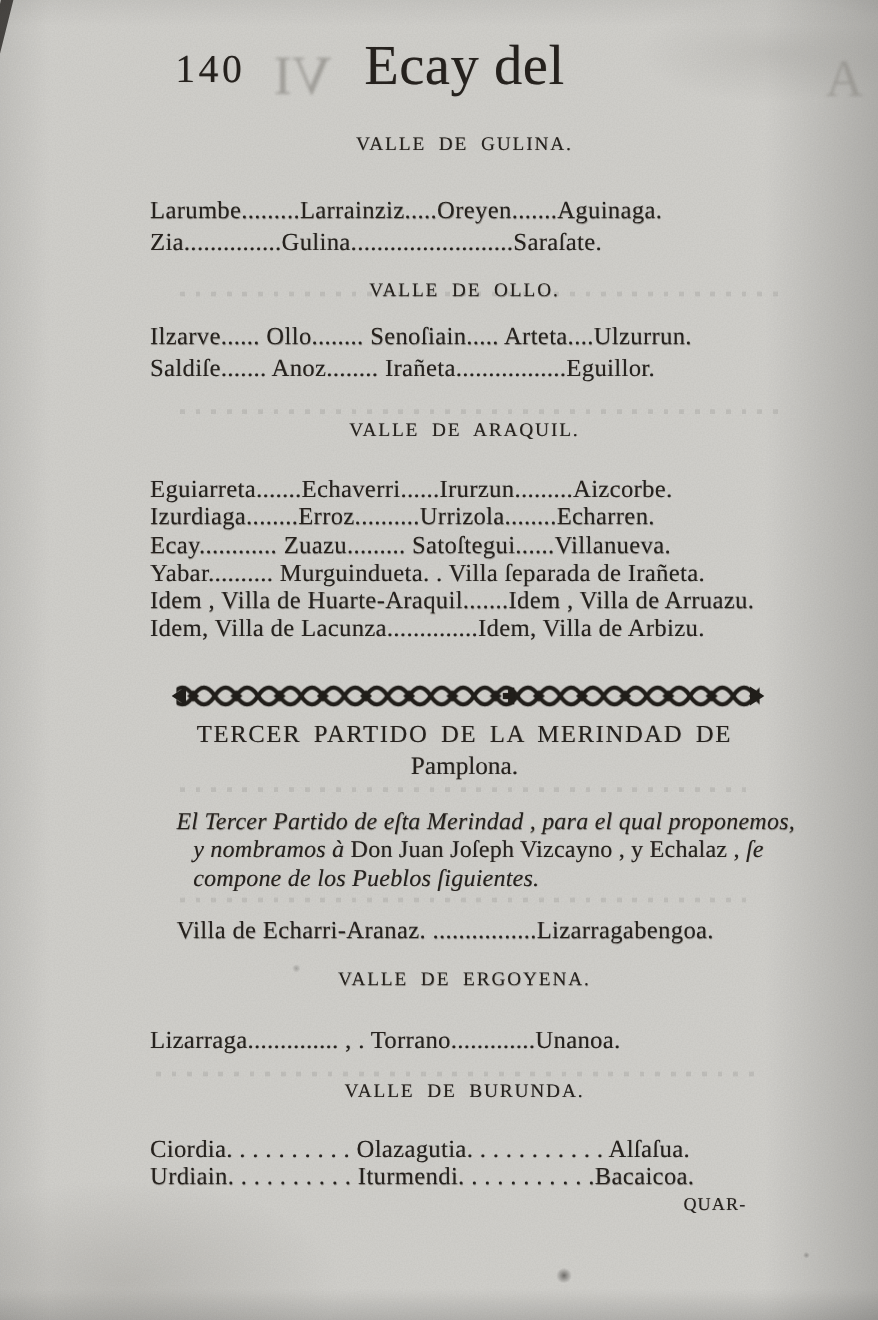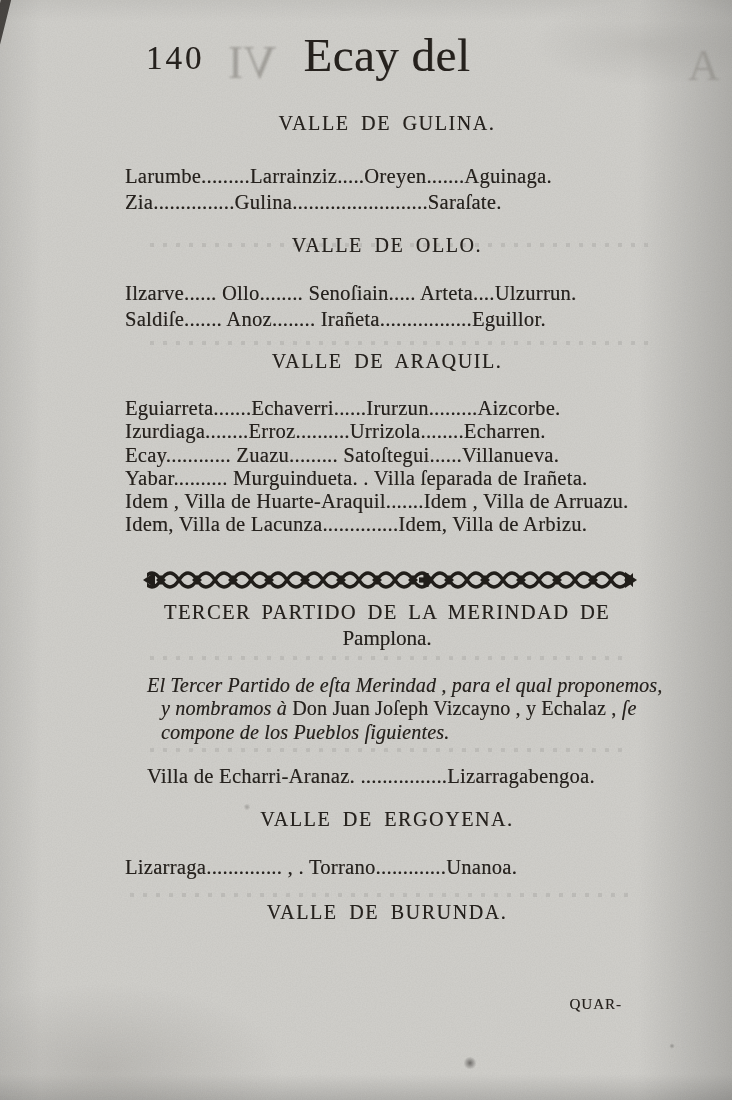--- a/index.html
+++ b/index.html
@@ -21,21 +21,21 @@
       linear-gradient(to left, rgba(0,0,0,0.16), transparent 95px),
       linear-gradient(to top, rgba(0,0,0,0.14), transparent 26px),
       linear-gradient(to bottom, rgba(0,0,0,0.05), transparent 22px);
   }
   .ink{color:#26221e;text-shadow:0.3px 0.3px 0.6px rgba(35,28,22,0.45);}
   .abs{position:absolute;}
   .col{left:125px;width:524px;}
   .center{text-align:center;}
   .entry{font-size:20.5px;letter-spacing:0.3px;line-height:23.3px;white-space:pre;}
   .entry-loose{line-height:26.3px;}
-  .head{font-size:20px;letter-spacing:1.6px;word-spacing:5px;white-space:pre;}
+  .head{font-size:16px;letter-spacing:1.6px;word-spacing:5px;white-space:pre;}
   .head-lg{font-size:20.5px;letter-spacing:1.4px;word-spacing:4px;white-space:pre;}
   .running-title{font-size:47px;letter-spacing:0.5px;}
   .page-number{font-size:33px;letter-spacing:3px;}
   .subhead{font-size:21px;}
   .para{font-size:20px;line-height:23.4px;font-style:italic;letter-spacing:0.2px;white-space:pre;}
   .para .roman{font-style:normal;}
   .indent{padding-left:14px;}
   .catchword{font-size:15px;letter-spacing:1px;text-align:right;}
   
   .ghost{color:#9c9a95;text-shadow:none;filter:blur(1.2px);opacity:0.85;}
@@ -61,21 +61,21 @@
   <div class="abs ink page-number" style="left:146px;top:40px;">140</div>
   <div class="abs ink center running-title col" style="top:28px;">Ecay del</div>
 
   <div class="abs ink center head col" style="top:112px;">VALLE DE GULINA.</div>
   <div class="abs col" style="top:163px;">
     <div class="ink entry entry-loose">Larumbe.........Larrainziz.....Oreyen.......Aguinaga.</div>
     <div class="ink entry entry-loose">Zia...............Gulina.........................Saraſate.</div>
   </div>
 
   <div class="abs ink center head col" style="top:234px;">VALLE DE OLLO.</div>
-  <div class="abs col" style="top:280px;">
+  <div class="abs col" style="top:268px;">
     <div class="ink entry entry-loose">Ilzarve...... Ollo........ Senoſiain..... Arteta....Ulzurrun.</div>
     <div class="ink entry entry-loose">Saldiſe....... Anoz........ Irañeta.................Eguillor.</div>
   </div>
 
   <div class="abs ink center head col" style="top:350px;">VALLE DE ARAQUIL.</div>
   <div class="abs col" style="top:397px;">
     <div class="ink entry">Eguiarreta.......Echaverri......Irurzun.........Aizcorbe.</div>
     <div class="ink entry">Izurdiaga........Erroz..........Urrizola........Echarren.</div>
     <div class="ink entry">Ecay............ Zuazu......... Satoſtegui......Villanueva.</div>
     <div class="ink entry">Yabar.......... Murguindueta. . Villa ſeparada de Irañeta.</div>
@@ -110,20 +110,24 @@
     <div class="ink para indent"><span>y nombramos à </span><span class="roman">Don Juan Joſeph Vizcayno , y Echalaz , </span><span>ſe</span></div>
     <div class="ink para indent">compone de los Pueblos ſiguientes.</div>
   </div>
 
   <div class="abs ink entry" style="left:147px;top:765px;width:502px;">Villa de Echarri-Aranaz. ................Lizarragabengoa.</div>
 
   <div class="abs ink center head col" style="top:808px;">VALLE DE ERGOYENA.</div>
   <div class="abs ink entry col" style="top:856px;">Lizarraga.............. , . Torrano.............Unanoa.</div>
 
   <div class="abs ink center head col" style="top:901px;">VALLE DE BURUNDA.</div>
+  <div class="abs col" style="top:947px;">
+    <div class="ink entry">Ciordia. . . . . . . . . . Olazagutia. . . . . . . . . . . Alſaſua.</div>
+    <div class="ink entry">Urdiain. . . . . . . . . . Iturmendi. . . . . . . . . . .Bacaicoa.</div>
+  </div>
 
   <div class="abs ink catchword" style="left:125px;top:996px;width:497px;">QUAR-</div>
 
   <svg class="grain" width="732" height="1100">
     <filter id="grainf">
       <feTurbulence type="fractalNoise" baseFrequency="0.8" numOctaves="2" stitchTiles="stitch"></feTurbulence>
       <feColorMatrix type="matrix" values="0 0 0 0 0.45  0 0 0 0 0.44  0 0 0 0 0.42  0 0 0 0.35 0"></feColorMatrix>
     </filter>
     <rect width="732" height="1100" filter="url(#grainf)"></rect>
   </svg>

